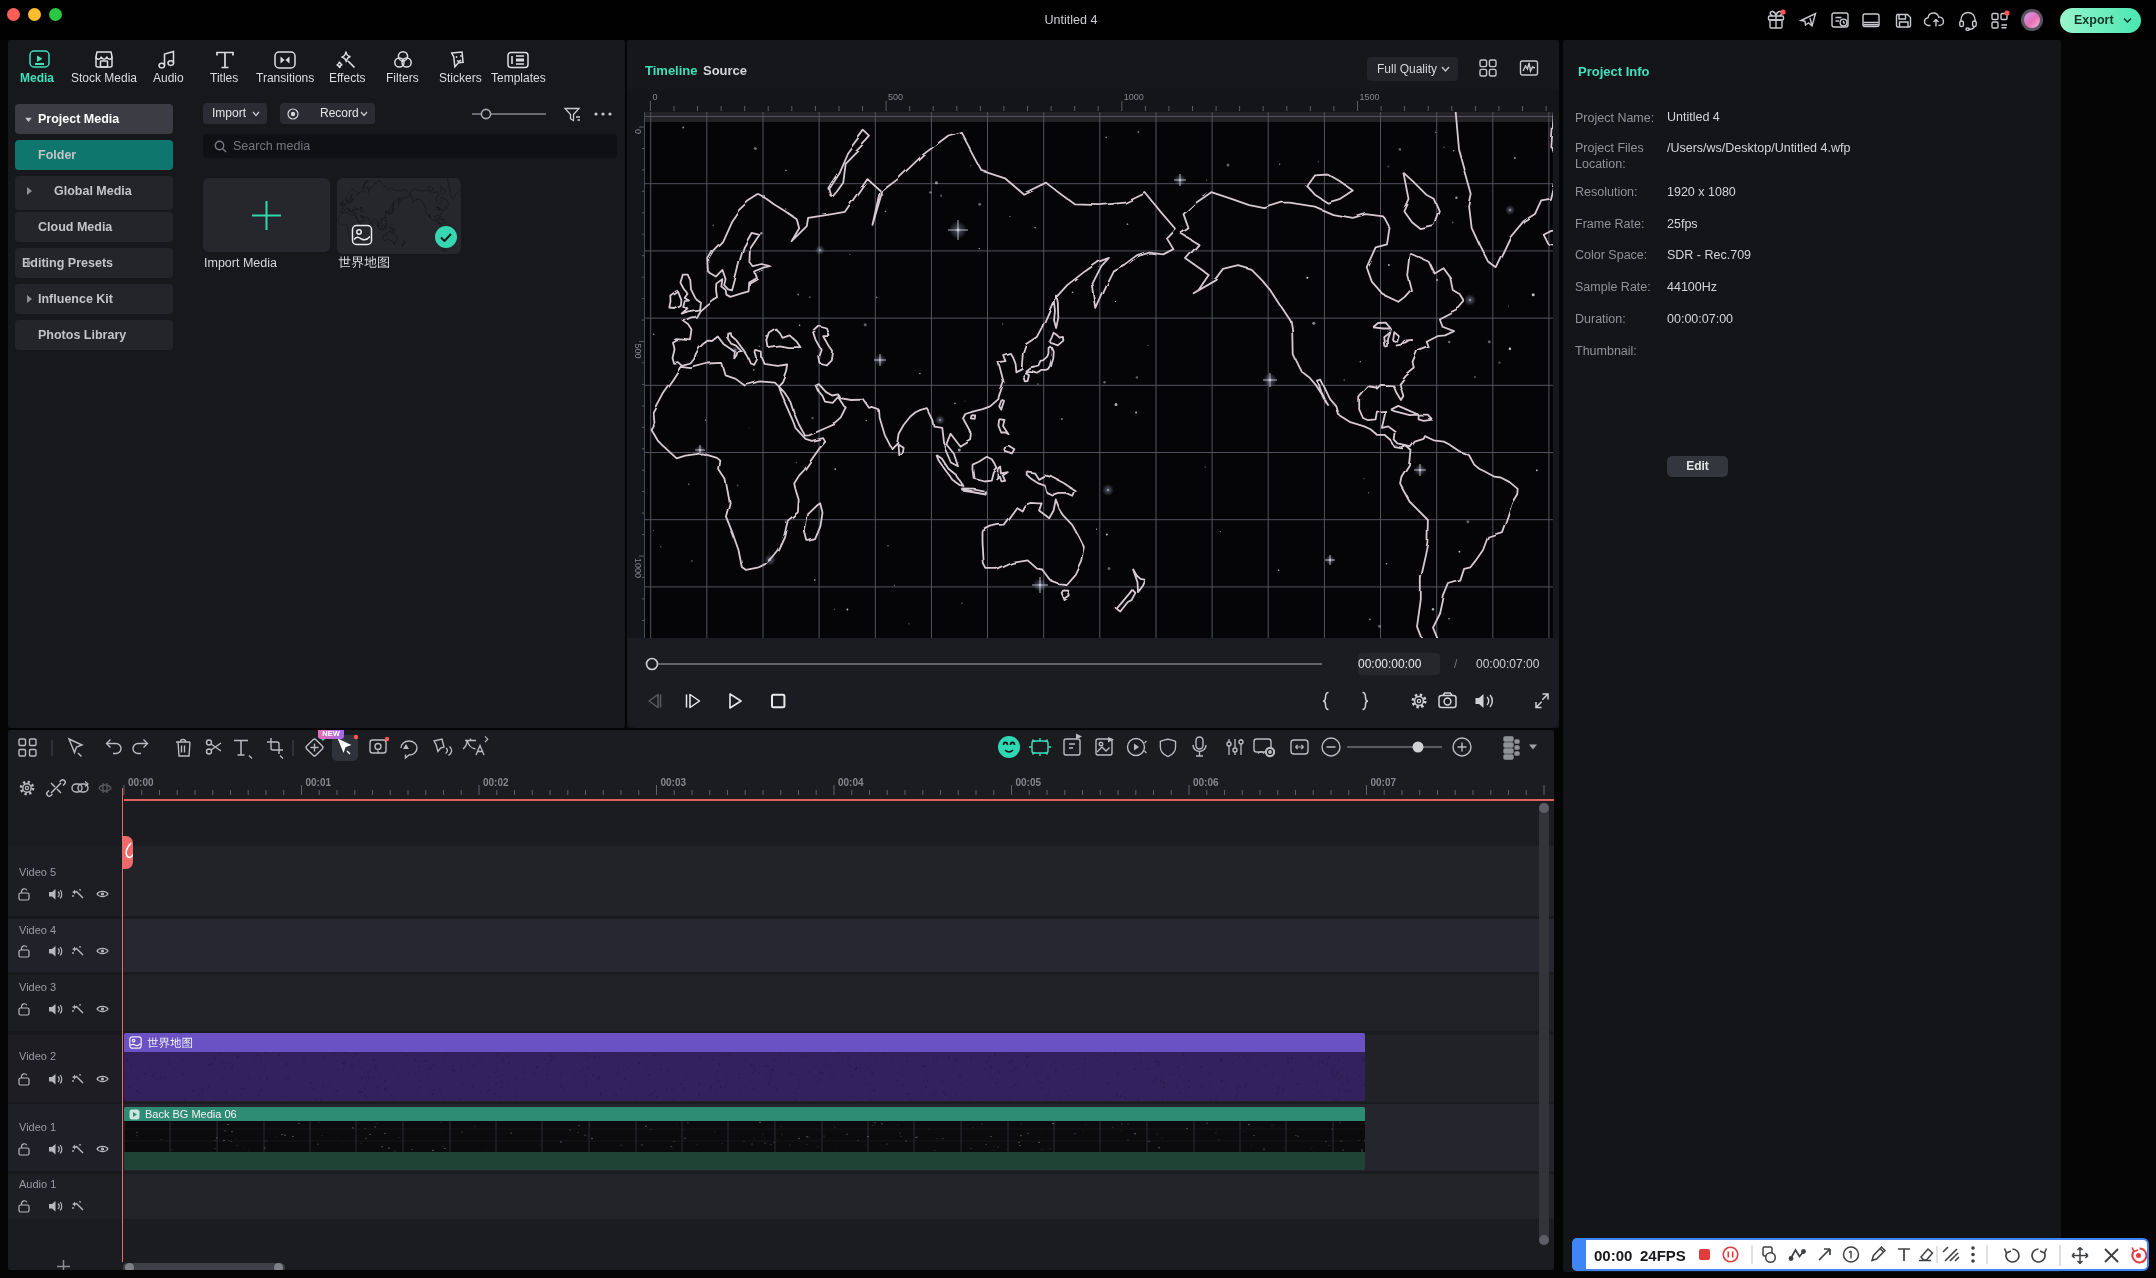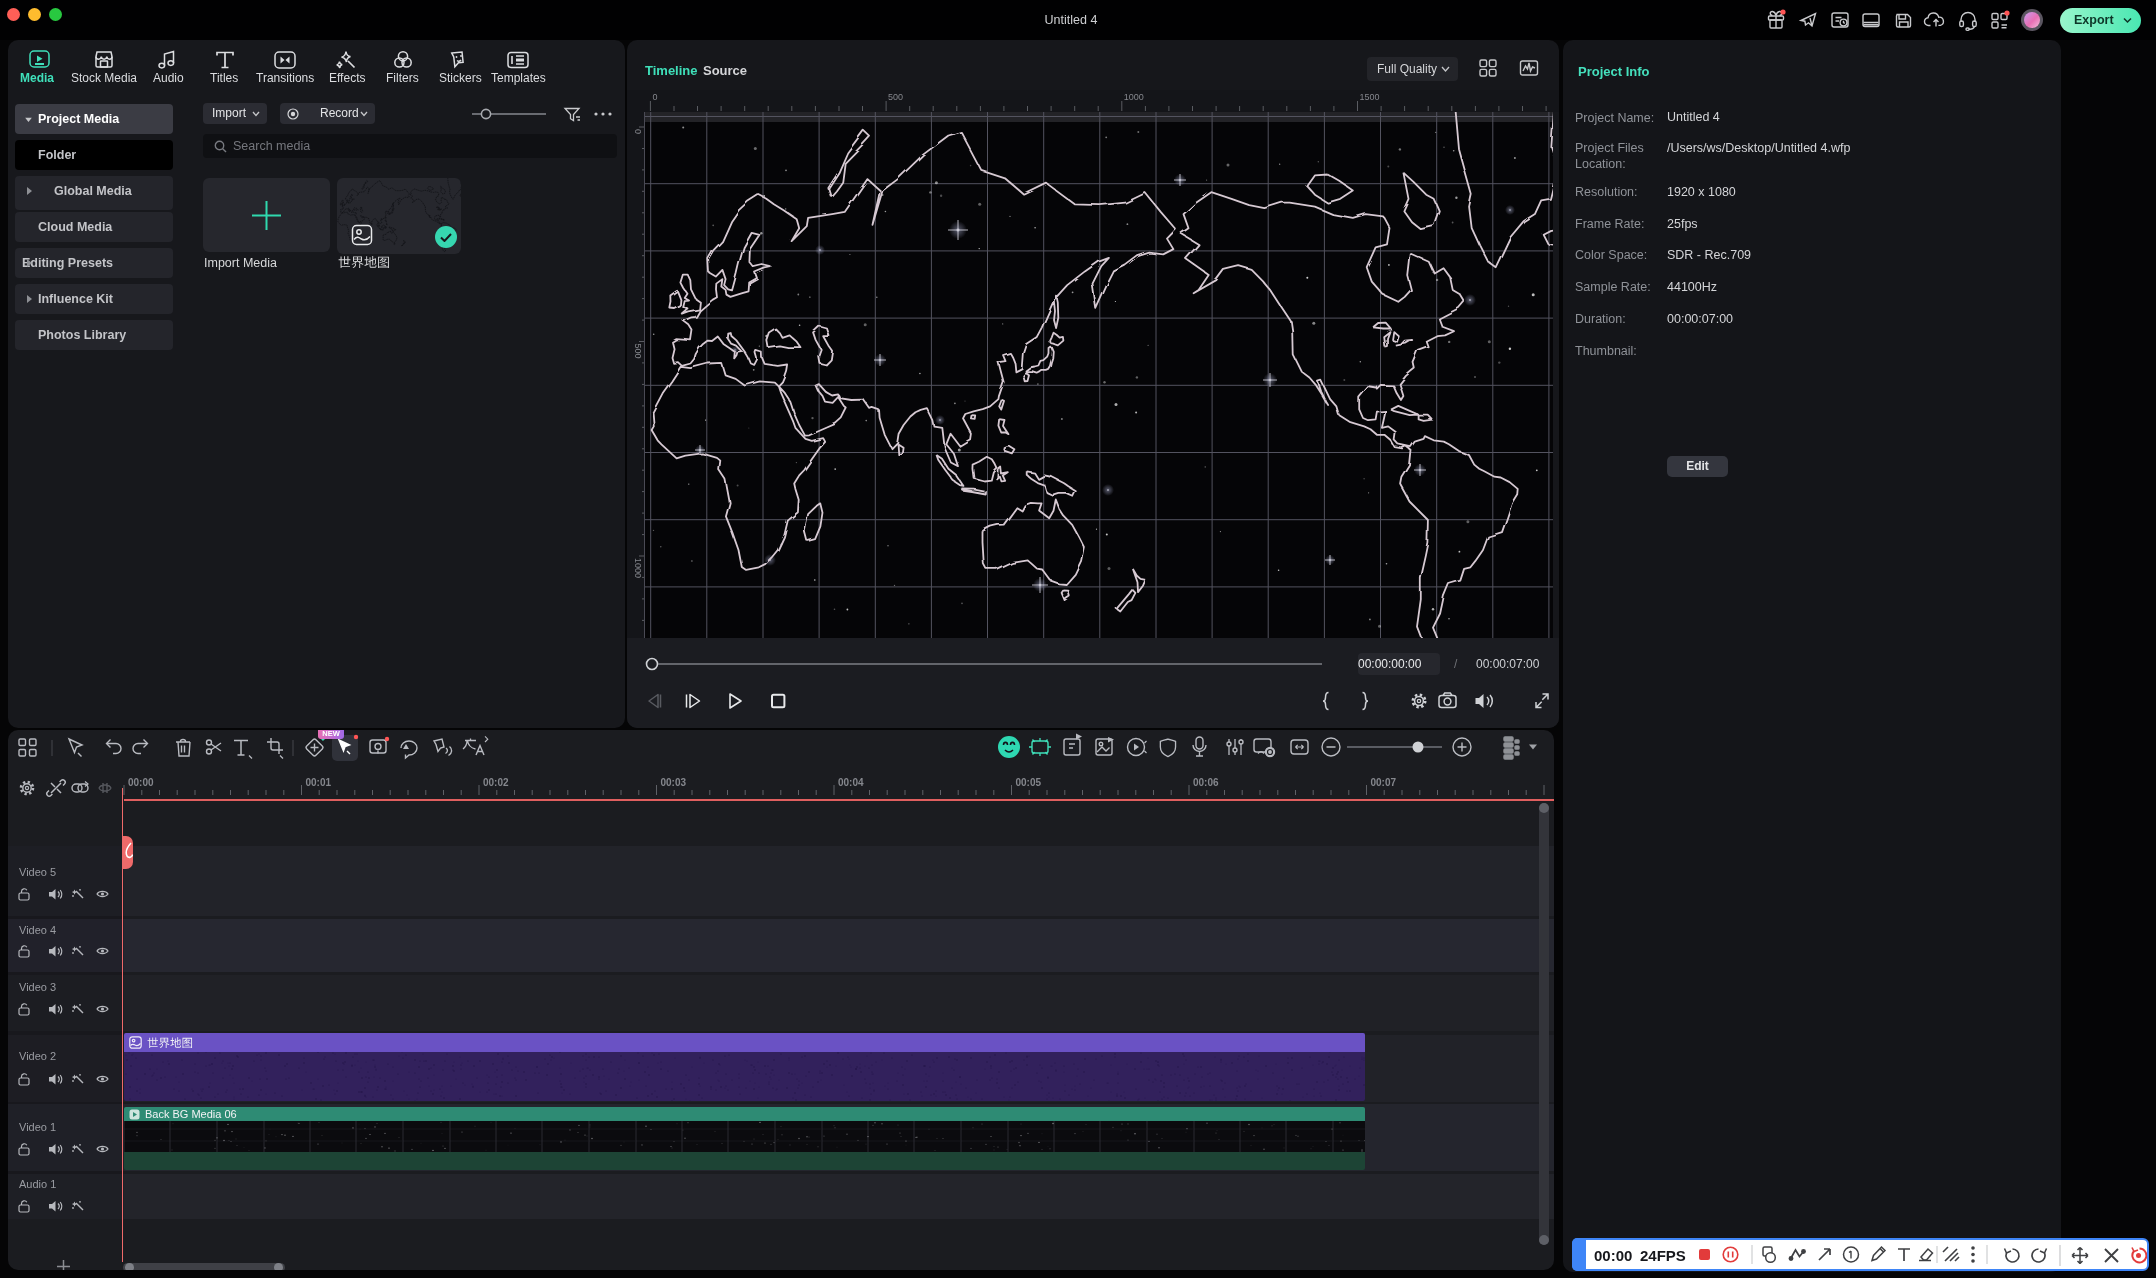--- a/index.html
+++ b/index.html
@@ -1,18 +1,18 @@
 <!DOCTYPE html>
 <html><head><meta charset="utf-8">
 <style>
 *{margin:0;padding:0;box-sizing:border-box}
 html,body{width:2156px;height:1278px;background:#000;overflow:hidden;font-family:"Liberation Sans",sans-serif;-webkit-font-smoothing:antialiased}
 .abs{position:absolute}
 #stage{position:relative;width:2156px;height:1278px;background:#050506}
-.panel{position:absolute;background:#17181c;border-radius:10px}
+.panel{position:absolute;background:#17181c;border-radius:2px}
 svg{display:block}
 </style></head>
 <body>
 <div id="stage">
 
 <div class="abs" style="left:0;top:0;width:2156px;height:40px;background:#010102">
   <div class="abs" style="left:7px;top:7.5px;width:13px;height:13px;border-radius:50%;background:#ff5f57"></div>
   <div class="abs" style="left:28px;top:7.5px;width:13px;height:13px;border-radius:50%;background:#febc2e"></div>
   <div class="abs" style="left:49px;top:7.5px;width:13px;height:13px;border-radius:50%;background:#28c840"></div>
   <div class="abs" style="left:971px;top:13px;width:200px;text-align:center;font-size:12.5px;color:#cfd0d3">Untitled 4</div>
@@ -143,21 +143,21 @@
     <span class="abs" style="left:321px;top:0">Effects</span>
     <span class="abs" style="left:378px;top:0">Filters</span>
     <span class="abs" style="left:431px;top:0">Stickers</span>
     <span class="abs" style="left:483px;top:0">Templates</span>
   </div>
 
   <div class="abs" style="left:7px;top:64px;width:158px;height:30px;background:#3b3c44;border-radius:4px;color:#fff;font-weight:bold;font-size:12.5px;line-height:30px;padding-left:23px">Project Media</div>
   <svg class="abs" style="left:17px;top:77px" width="7" height="5" viewBox="0 0 8 6">
         <path d="M0 1 h8 L4 6 Z" fill="#c5c6c9"></path>
       </svg>
-  <div class="abs" style="left:7px;top:100px;width:158px;height:30px;background:#000000;border-radius:4px;color:#c3c4c8;font-weight:bold;font-size:12.5px;line-height:30px;padding-left:23px">Folder</div>
+  <div class="abs" style="left:7px;top:100px;width:158px;height:30px;background:#0f766e;border-radius:4px;color:#c3c4c8;font-weight:bold;font-size:12.5px;line-height:30px;padding-left:23px">Folder</div>
   <div class="abs" style="left:7px;top:136px;width:158px;height:34px;background:#24252b;border-radius:4px;color:#c3c4c8;font-weight:bold;font-size:12.5px;line-height:30px;padding-left:39px">Global Media</div>
   <svg class="abs" style="left:18px;top:147px" width="6" height="8" viewBox="0 0 6 8">
         <path d="M1 0 L6 4 L1 8 Z" fill="#8e9095"></path>
       </svg>
   <div class="abs" style="left:7px;top:172px;width:158px;height:30px;background:#24252b;border-radius:4px;color:#c3c4c8;font-weight:bold;font-size:12.5px;line-height:30px;padding-left:23px">Cloud Media</div>
   <div class="abs" style="left:7px;top:208px;width:158px;height:30px;background:#24252b;border-radius:4px;color:#c3c4c8;font-weight:bold;font-size:12.5px;line-height:30px;padding-left:7px">Editing Presets</div>
   <svg class="abs" style="left:18px;top:219px" width="6" height="8" viewBox="0 0 6 8">
         <path d="M1 0 L6 4 L1 8 Z" fill="#8e9095"></path>
       </svg>
   <div class="abs" style="left:7px;top:244px;width:158px;height:30px;background:#24252b;border-radius:4px;color:#c3c4c8;font-weight:bold;font-size:12.5px;line-height:30px;padding-left:23px">Influence Kit</div>

